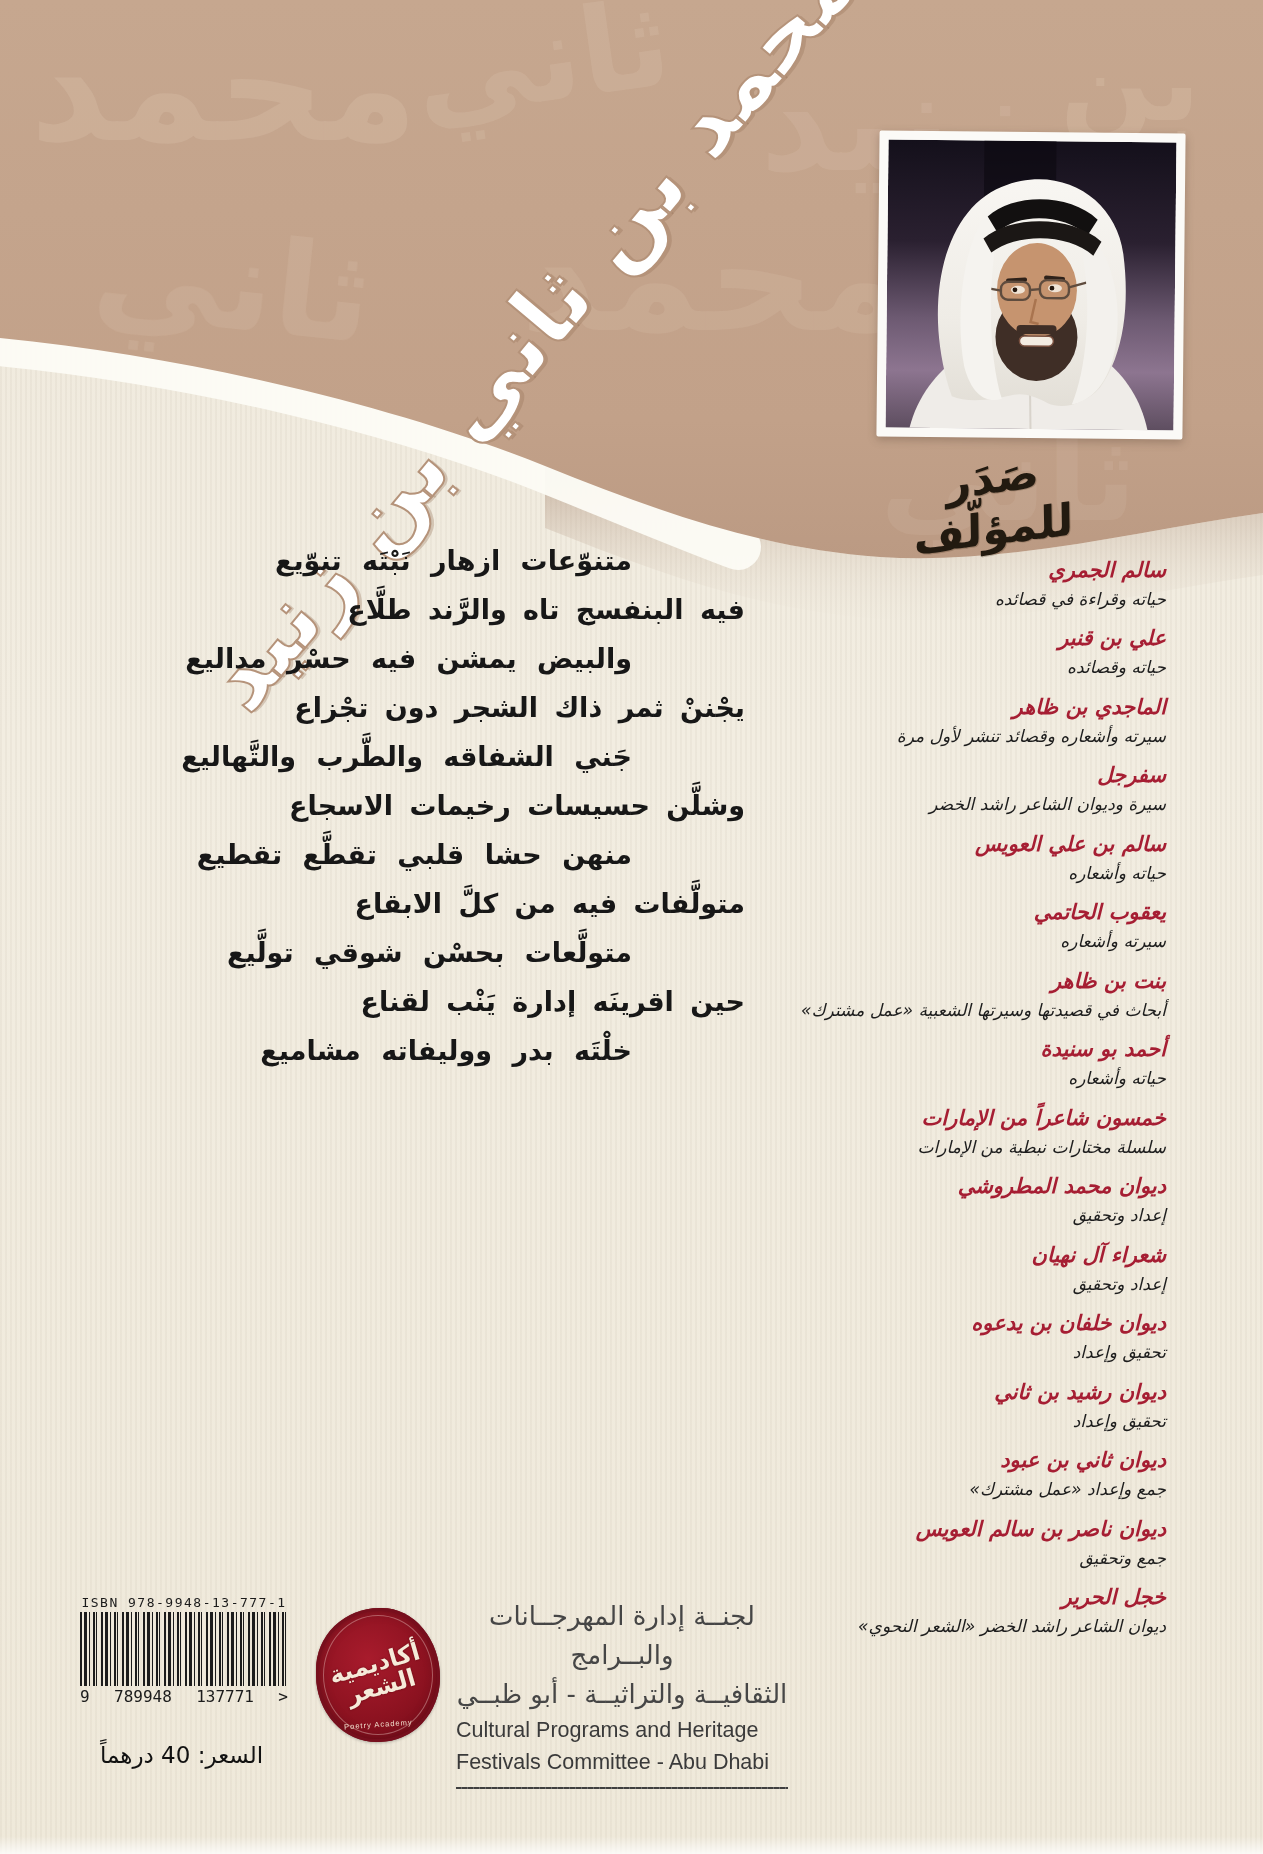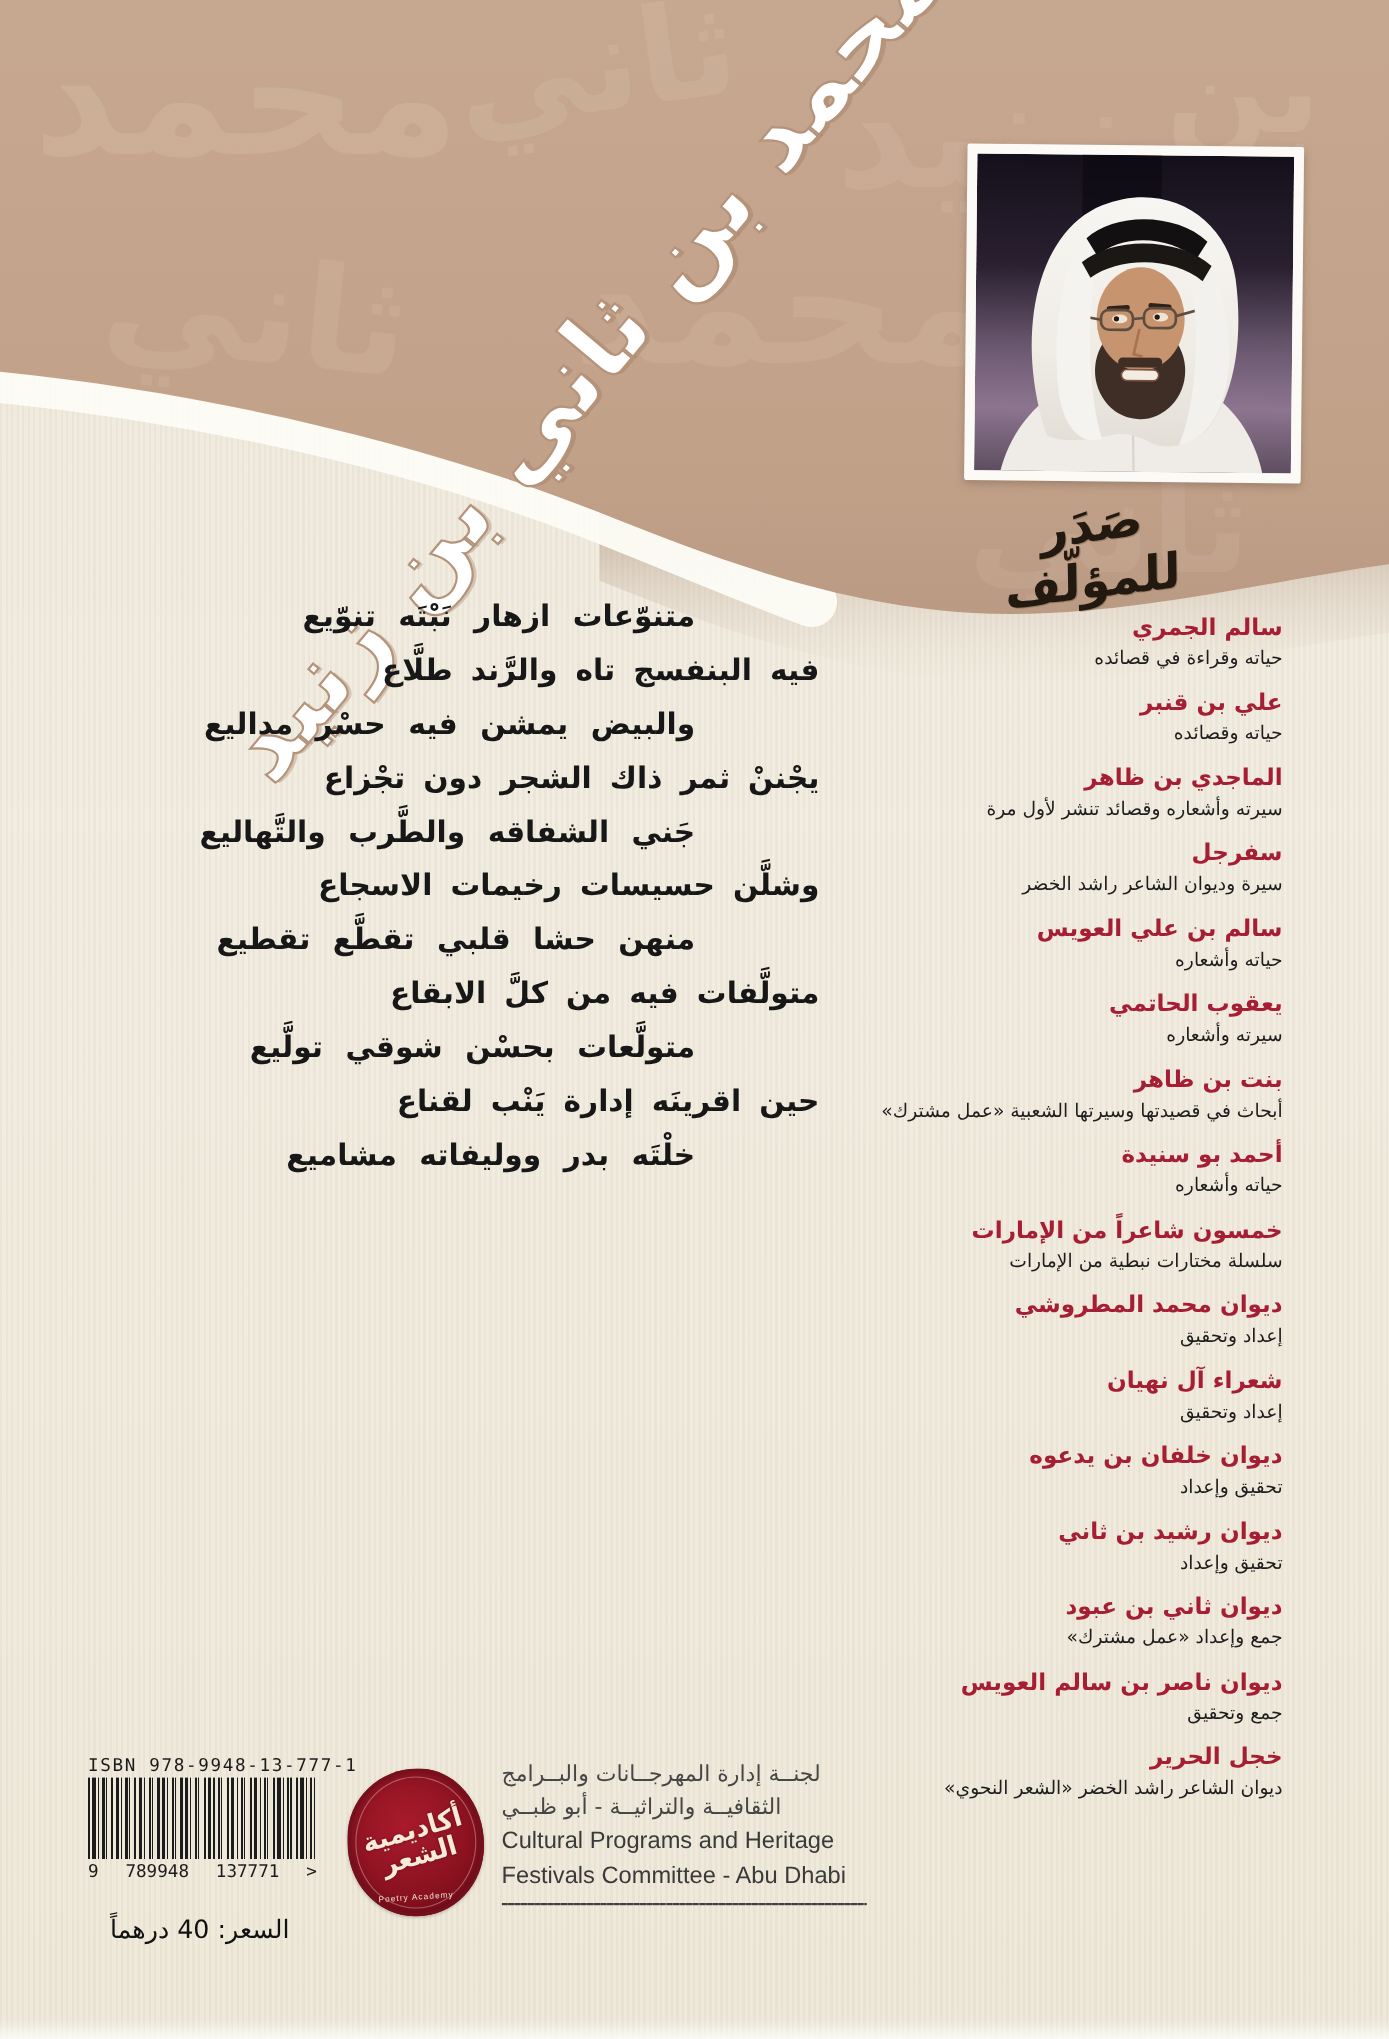--- a/index.html
+++ b/index.html
@@ -47,28 +47,28 @@
     direction:rtl;text-align:right;color:#171717;
   }
   .poem-line{
     font-size:27px;font-weight:bold;line-height:49px;white-space:nowrap;
     word-spacing:7px;letter-spacing:.5px;
   }
   .poem-line.even{margin-right:113px;word-spacing:11px;}
   
   .works{
     position:absolute;right:97px;top:557px;width:400px;z-index:2;
-    direction:rtl;text-align:right;
+    direction:rtl;text-align:right;font-style:italic;
   }
   .work{margin-bottom:15px;}
   .work-title{font-size:21px;font-weight:bold;color:#a61e33;line-height:1.32;}
   .work-sub{font-size:17px;color:#1d1d1d;line-height:1.34;margin-top:3px;}
   
   .barcode{position:absolute;left:80px;top:1595px;width:208px;z-index:2;color:#1b1b1b;}
-  .isbn-label{font-family:"DejaVu Sans Mono", monospace;font-size:16px;letter-spacing:1.5px;text-align:center;white-space:nowrap;}
+  .isbn-label{font-family:"DejaVu Sans Mono", monospace;font-size:13px;letter-spacing:1.5px;text-align:center;white-space:nowrap;}
   .bars{position:relative;height:74px;margin-top:2px;
     background:repeating-linear-gradient(90deg,
       #1c1c1c 0 2px, transparent 2px 4px,
       #1c1c1c 4px 7px, transparent 7px 9px,
       #1c1c1c 9px 10px, transparent 10px 13px,
       #1c1c1c 13px 15px, transparent 15px 16px,
       #1c1c1c 16px 17px, transparent 17px 21px);
   }
   .digits{display:flex;justify-content:space-between;align-items:flex-end;
     font-family:"DejaVu Sans Mono", monospace;font-size:16px;margin-top:1px;}
@@ -85,21 +85,21 @@
   }
   .seal-inner{position:absolute;inset:7px;border:1px solid rgba(255,235,225,.35);border-radius:50%;}
   .seal-ar{
     font-size:24px;font-weight:bold;color:#f6ead9;transform:rotate(-16deg);
     text-align:center;line-height:1.02;direction:rtl;text-shadow:0 0 2px rgba(80,0,10,.8);
   }
   .seal-en{position:absolute;bottom:13px;font-size:7.5px;letter-spacing:1px;color:#f1dfcd;
     transform:rotate(-4deg);font-family:"Liberation Sans",sans-serif;}
   
   .committee{position:absolute;left:456px;top:1597px;width:332px;z-index:2;}
-  .committee .ar{direction:rtl;text-align:left;font-size:20px;color:#464646;line-height:1.5;}
+  .committee .ar{direction:rtl;text-align:center;font-size:26px;color:#464646;line-height:1.5;}
   .committee .en{font-family:"Liberation Sans", sans-serif;font-weight:normal;font-size:21.5px;color:#3a3a3a;line-height:1.38;margin-top:2px;}
   .committee .rule{height:2px;margin-top:10px;
     background:repeating-linear-gradient(90deg,#3f3f3f 0 5px, #6b6b6b 5px 6px);}
 </style>
 </head>
 <body>
 
 <div class="page">
 
   <svg class="hdr-svg" width="1263" height="660" viewBox="0 0 1263 660">

